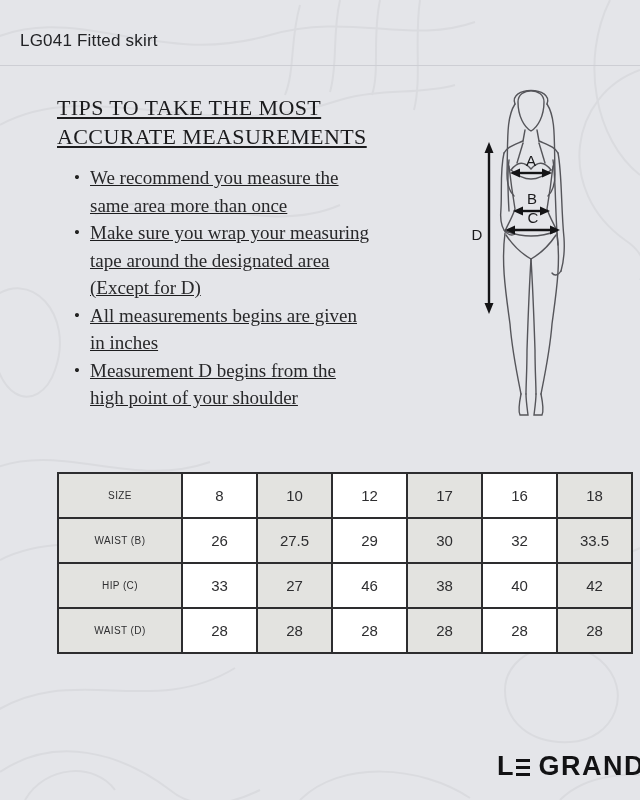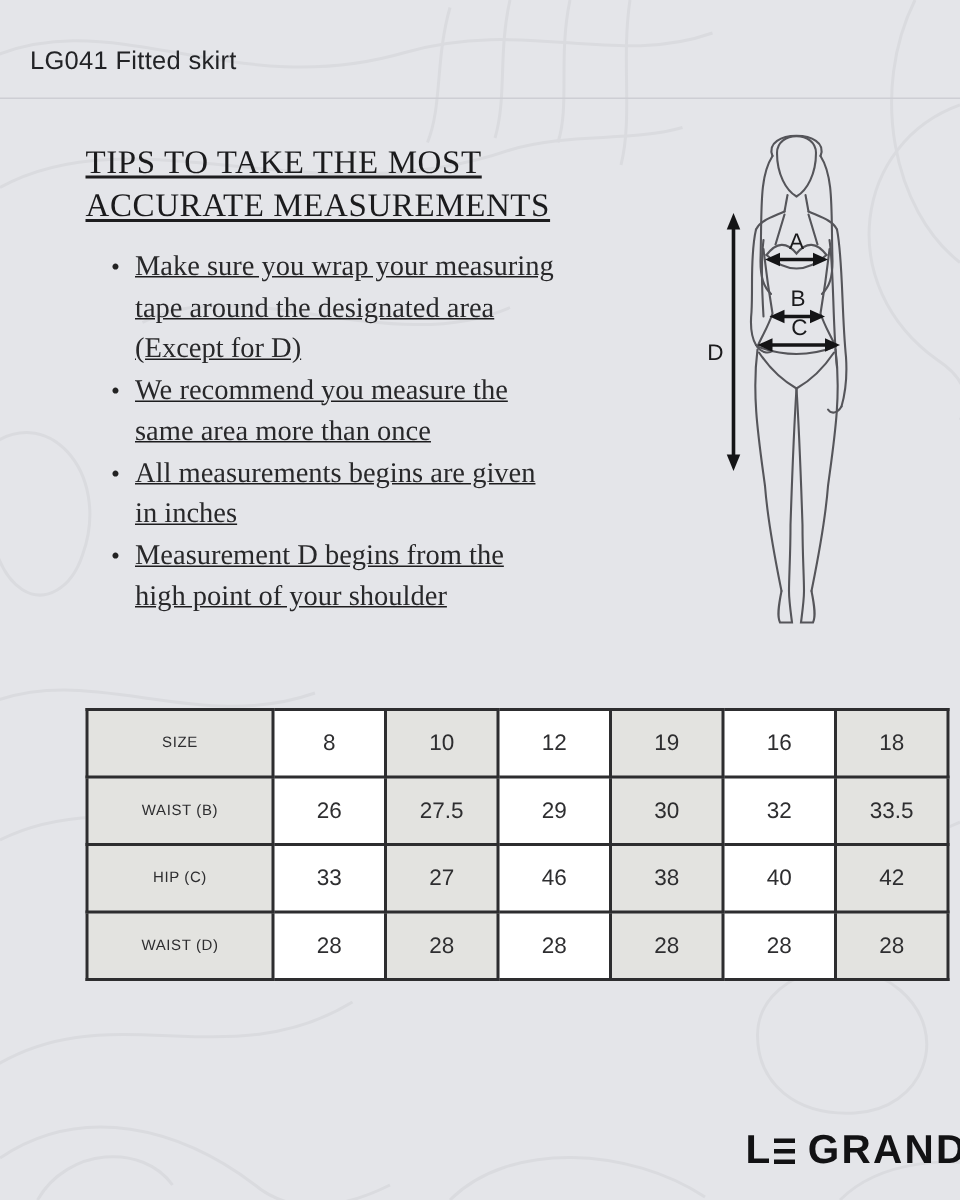--- a/index.html
+++ b/index.html
@@ -104,22 +104,22 @@
 
 <div class="header-title">LG041 Fitted skirt</div>
 <div class="header-divider"></div>
 
 <div class="tips">
   <div class="tips-title">
     <div>TIPS TO TAKE THE MOST</div>
     <div>ACCURATE MEASUREMENTS</div>
   </div>
   <ul class="tips-list">
+    <li>We recommend you measure the same area more than once</li>
     <li>Make sure you wrap your measuring tape around the designated area (Except for D)</li>
-    <li>We recommend you measure the same area more than once</li>
     <li>All measurements begins are given in inches</li>
     <li>Measurement D begins from the high point of your shoulder</li>
   </ul>
 </div>
 
 <div class="figure-wrap">
   <svg width="195" height="352" viewBox="0 0 195 352">
 
     <g class="fig-line">
 
@@ -189,21 +189,21 @@
   </svg>
 </div>
 
 <table class="size-table">
   <tbody>
     <tr>
       <td class="lbl shade">SIZE</td>
       <td>8</td>
       <td class="shade">10</td>
       <td>12</td>
-      <td class="shade">19</td>
+      <td class="shade">17</td>
       <td>16</td>
       <td class="shade">18</td>
     </tr>
     <tr>
       <td class="lbl shade">WAIST (B)</td>
       <td>26</td>
       <td class="shade">27.5</td>
       <td>29</td>
       <td class="shade">30</td>
       <td>32</td>

